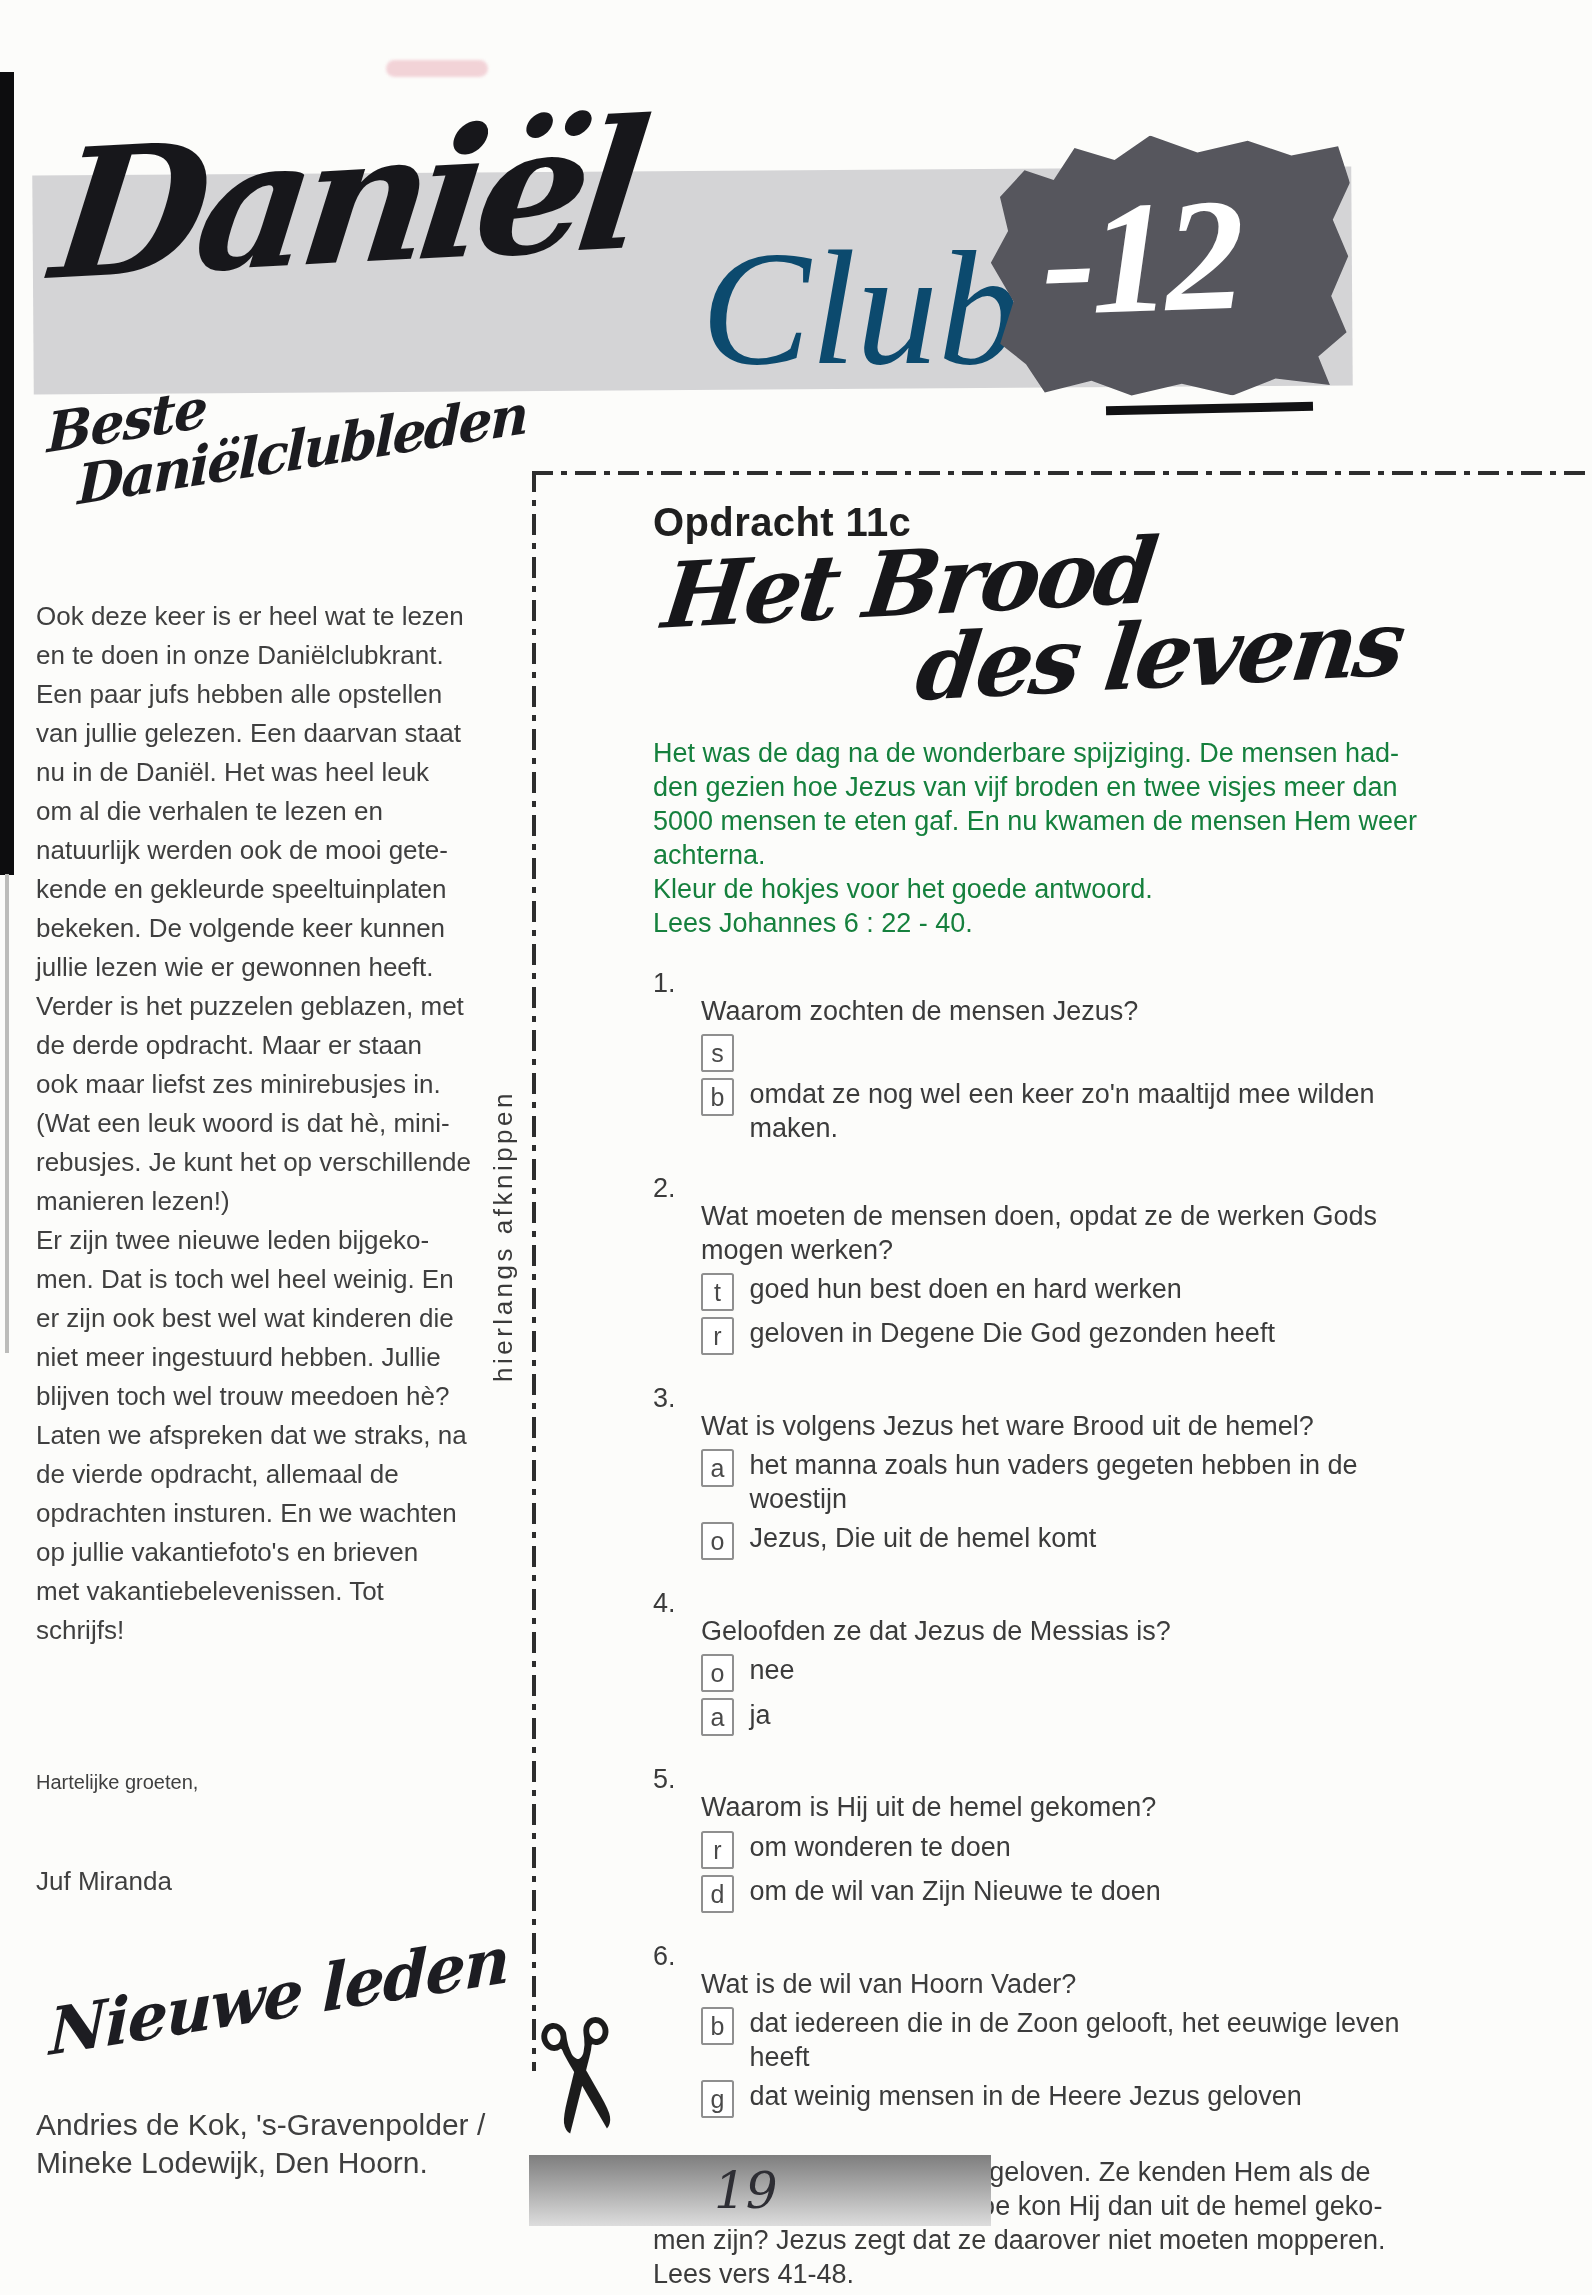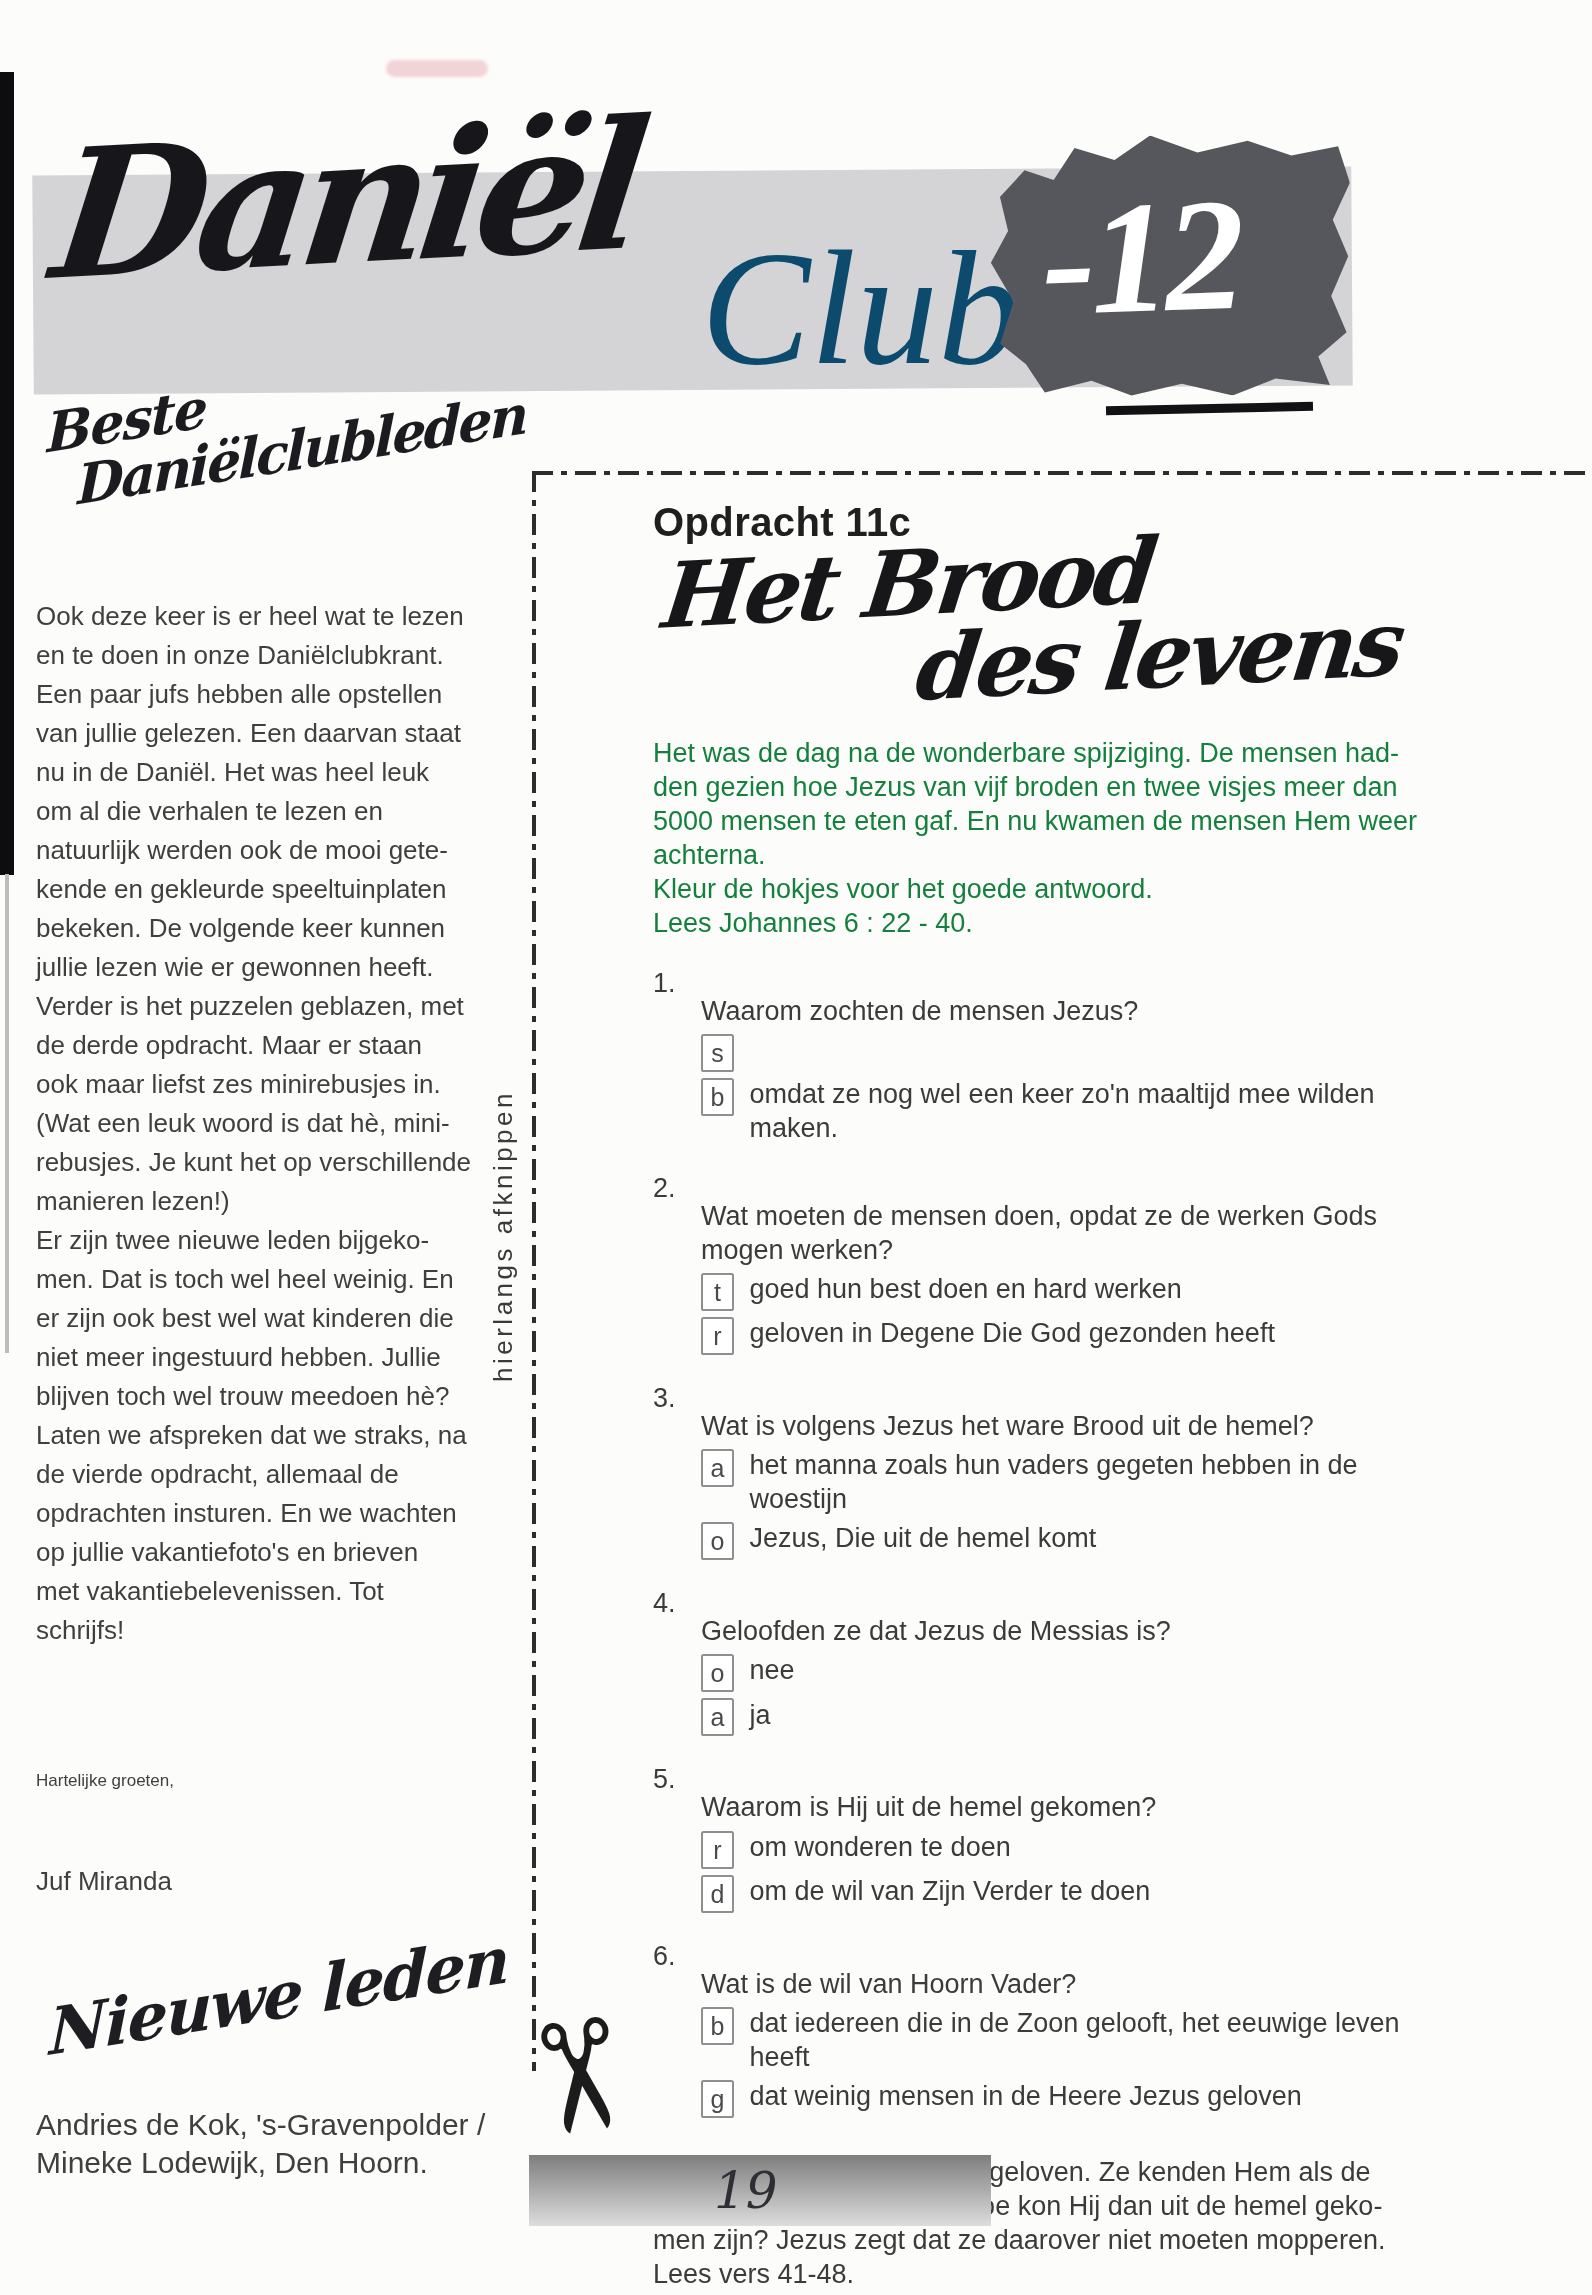--- a/index.html
+++ b/index.html
@@ -37,21 +37,21 @@
     transform:rotate(-2deg);
   }
   .blob-underline{position:absolute;left:1106px;top:404px;width:207px;height:8.6px;background:#121214;transform:rotate(-1.2deg);}
 
   
   .salutation{position:absolute;left:39px;top:407px;transform:rotate(-9deg);transform-origin:left top;color:#1c1c20;
     font-family:"DejaVu Serif",serif;font-style:italic;font-weight:bold;}
   .salutation .l1{font-size:54px;line-height:1;transform:skewX(-10deg);margin-left:3.5px;letter-spacing:-1.7px;}
   .salutation .l2{font-size:54px;line-height:1;transform:skewX(-10deg);margin-top:1.7px;margin-left:26px;letter-spacing:-2.6px;white-space:nowrap;}
   .letter-body{position:absolute;left:36px;top:597px;width:480px;font-size:26px;line-height:39px;white-space:pre-line;}
-  .letter-closing{position:absolute;left:36px;top:1771px;font-size:17px;}
+  .letter-closing{position:absolute;left:36px;top:1771px;font-size:20px;}
   .letter-signature{position:absolute;left:36px;top:1866px;font-size:26px;}
   .new-members-heading{
     position:absolute;left:50px;top:2000px;color:#1d1d22;white-space:nowrap;
     font-family:"DejaVu Serif",serif;font-style:italic;font-weight:bold;font-size:64px;line-height:1;
     transform:rotate(-9deg) skewX(-10deg);transform-origin:left top;letter-spacing:-1.7px;
   }
   .new-members{position:absolute;left:36px;top:2106px;width:518px;font-size:30px;line-height:38px;white-space:pre-line;}
 
   
   .cut-h{position:absolute;left:532px;top:471px;width:1061px;height:4.3px;
@@ -233,21 +233,21 @@
     <div class="question">
       <span class="qnum">5.</span>
       <div class="qbody">
         <div class="qtext">Waarom is Hij uit de hemel gekomen?</div>
         <div class="option">
           <span class="obox">r</span>
           <span class="otext">om wonderen te doen</span>
         </div>
         <div class="option">
           <span class="obox">d</span>
-          <span class="otext">om de wil van Zijn Verder te doen</span>
+          <span class="otext">om de wil van Zijn Nieuwe te doen</span>
         </div>
       </div>
     </div>
 
     <div class="question">
       <span class="qnum">6.</span>
       <div class="qbody">
         <div class="qtext">Wat is de wil van Hoorn Vader?</div>
         <div class="option">
           <span class="obox">b</span>

